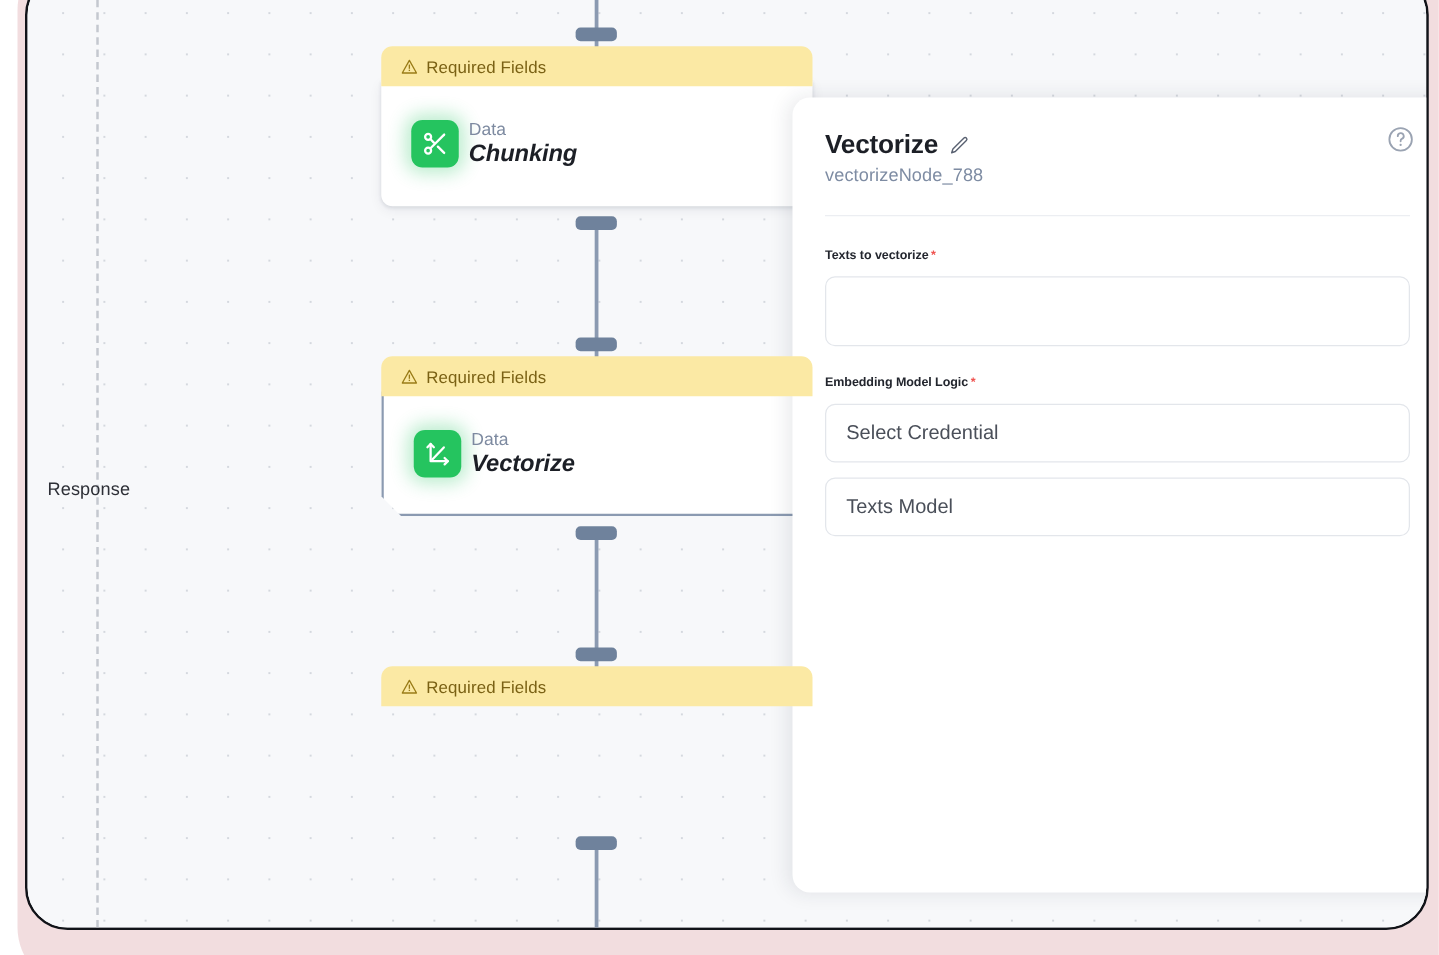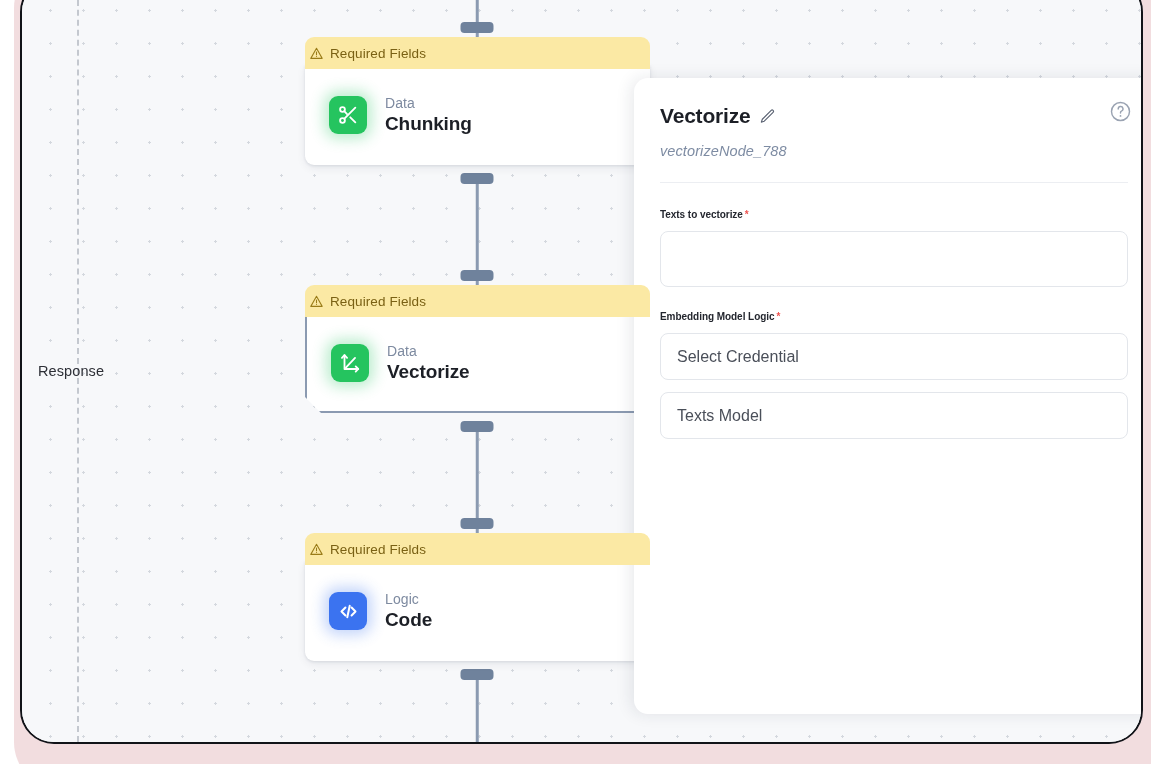--- a/index.html
+++ b/index.html
@@ -59,21 +59,21 @@
     position: absolute;
     left: 55px;
     top: 0;
     bottom: 0;
     width: 0;
     border-left: 2px dashed #c4c8cf;
   }
   .response-label {
     position: absolute;
     left: 16px;
-    top: 383px;
+    top: 404px;
     font-size: 14.5px;
     color: #2d2f36;
     letter-spacing: .1px;
     white-space: nowrap;
     text-align: right;
   }
 
   
   .edge-line {
     position: absolute;
@@ -97,21 +97,21 @@
     position: absolute;
     left: 283px;
     width: 345px;
   }
   .node-banner {
     height: 32px;
     background: #fbe9a4;
     border-radius: 9px 9px 0 0;
     display: flex;
     align-items: center;
-    padding-left: 5px;
+    padding-left: 16px;
     gap: 7px;
     position: relative;
     z-index: 1;
   }
   .warn-icon { width: 13px; height: 13px; display: block; }
   .banner-text {
     font-size: 13.5px;
     color: #7a6114;
     font-weight: 400;
     letter-spacing: .1px;
@@ -119,21 +119,21 @@
   .node-body {
     position: relative;
     background: #ffffff;
     height: 100px;
     margin-top: -4px;
     border-radius: 0 0 9px 9px;
     box-shadow: 0 1px 3px rgba(20,30,55,.10), 0 3px 10px rgba(20,30,55,.07);
     display: flex;
     align-items: center;
     padding-left: 24px;
-    gap: 18px;
+    gap: 8px;
   }
   
   .node.selected .node-body {
     background: #ffffff;
     box-shadow: none;
     border: 2px solid #8b9ab1;
     border-radius: 0 0 9px 9px;
     clip-path: polygon(0 0, calc(100% - 16px) 0, 100% 16px, 100% 100%,
                        16px 100%, 0 calc(100% - 16px));
   }
@@ -154,20 +154,21 @@
   .node-cat {
     font-size: 14px;
     color: #7d8aa0;
     letter-spacing: .1px;
   }
   .node-title {
     font-size: 19px;
     font-weight: 700;
     color: #1c1f26;
     letter-spacing: -.1px;
+    font-style: italic;
   }
 
   
   .panel {
     position: absolute;
     left: 612px;
     top: 98px;
     width: 520px;
     height: 636px;
     background: #ffffff;
@@ -185,25 +186,24 @@
     gap: 9px;
   }
   .panel-title {
     font-size: 21px;
     font-weight: 700;
     color: #1c1f26;
     letter-spacing: -.2px;
   }
   .pencil-icon { display: block; }
   .panel-subtitle {
-    margin-top: 15px;
+    margin-top: 5px;
     font-size: 14.5px;
     color: #7e8ca3;
     letter-spacing: .1px;
-    font-style: italic;
   }
   .help-icon {
     position: absolute;
     right: 22px;
     top: 22px;
   }
   .panel-divider {
     margin: 23px 0 0 0;
     height: 1px;
     background: #eceef2;
@@ -320,33 +320,20 @@
 
       <div class="node" style="top:553px;">
         <div class="node-banner">
           <svg class="warn-icon" viewBox="0 0 16 16">
             <path d="M8 1.6 L15 14 H1 Z" fill="none" stroke="#9a7c18" stroke-width="1.3" stroke-linejoin="round"></path>
             <rect x="7.35" y="5.7" width="1.3" height="4.2" fill="#9a7c18"></rect>
             <rect x="7.35" y="10.8" width="1.3" height="1.3" fill="#9a7c18"></rect>
           </svg>
           <span class="banner-text">Required Fields</span>
         </div>
-        <div class="node-body">
-          <div class="node-icon blue">
-            <svg width="21" height="21" viewBox="0 0 24 24" fill="none" stroke="#fff" stroke-width="2.3" stroke-linecap="round" stroke-linejoin="round">
-              <polyline points="8.5,7.5 4,12 8.5,16.5"></polyline>
-              <polyline points="15.5,7.5 20,12 15.5,16.5"></polyline>
-              <line x1="13.4" y1="5.4" x2="10.6" y2="18.6"></line>
-            </svg>
-          </div>
-          <div class="node-text">
-            <span class="node-cat">Logic</span>
-            <span class="node-title">Code</span>
-          </div>
-        </div>
       </div>
 
       <div class="panel">
 
         <div class="panel-header">
           <div class="panel-title-row">
             <span class="panel-title">Vectorize</span>
             <svg class="pencil-icon" width="17" height="17" viewBox="0 0 24 24" fill="none" stroke="#5a6272" stroke-width="1.6" stroke-linecap="round" stroke-linejoin="round">
               <path d="M17.2 3.4a1.9 1.9 0 0 1 2.7 2.7L7.4 18.6 3.3 20l1.4-4.1z"></path>
             </svg>

